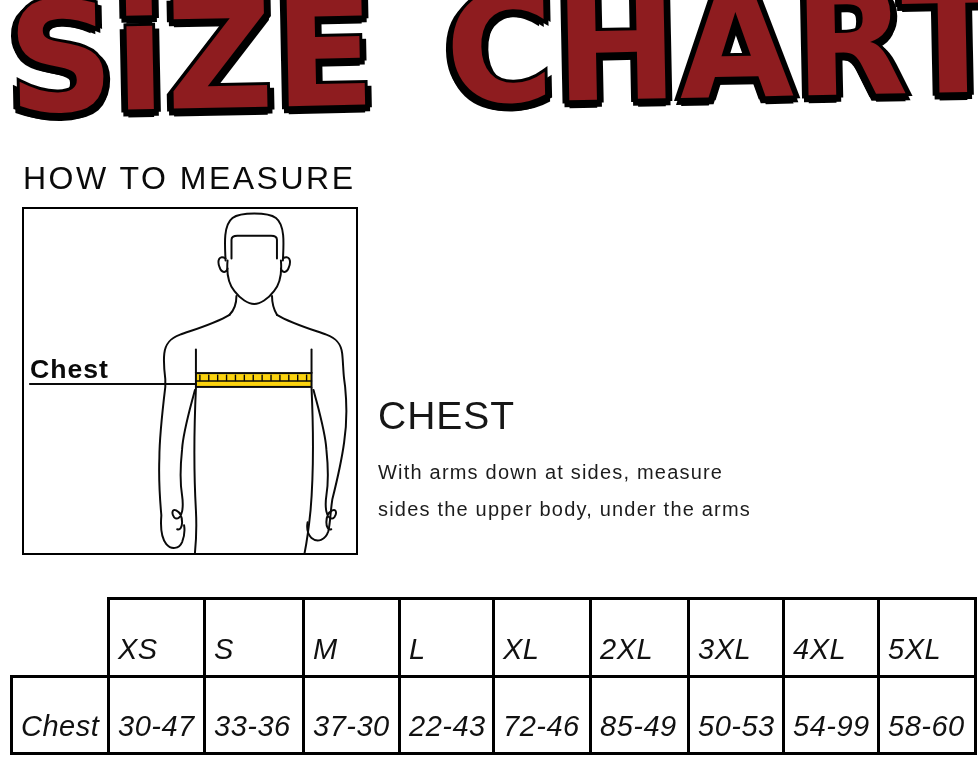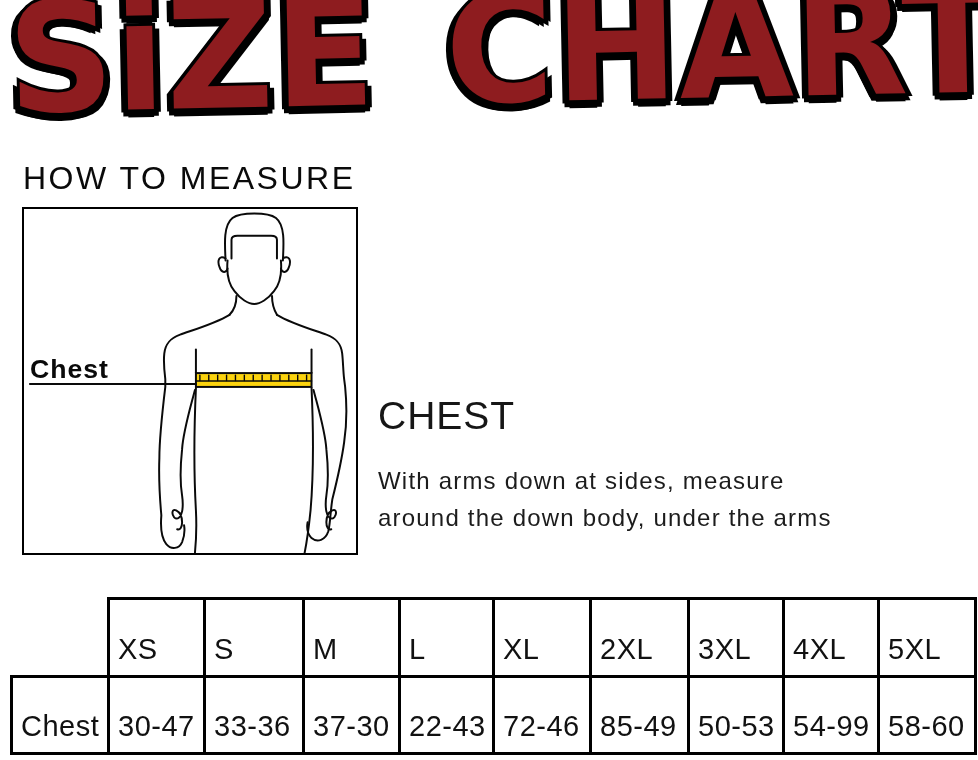--- a/index.html
+++ b/index.html
@@ -39,30 +39,30 @@
   .figure-box .tape-rect{fill:var(--tape-yellow,#fbd30e);stroke:#0a0a0a;stroke-width:2;}
   .figure-box .tape-mid{stroke-width:1.5;}
   .figure-box .tape-ticks{stroke-width:1.4;}
   .figure-box text{
     font-family:"Liberation Sans",sans-serif;font-size:27px;font-weight:700;
     fill:#0a0a0a;stroke:none;letter-spacing:1px;
   }
   
   .chest-section{position:absolute;left:378px;top:394px;width:590px;}
   .chest-heading{font-size:39px;font-weight:400;letter-spacing:1px;color:#161616;}
-  .chest-desc{margin-top:24px;font-size:24px;line-height:37px;letter-spacing:1.2px;color:#1c1c1c;font-weight:400;}
+  .chest-desc{margin-top:16px;font-size:20px;line-height:37px;letter-spacing:1.2px;color:#1c1c1c;font-weight:400;}
   
   .size-table{
     position:absolute;left:10px;top:597px;
     border-collapse:collapse;table-layout:fixed;
     font-size:29px;letter-spacing:.5px;color:#111;
   }
   .size-table th,.size-table td{
     border:3px solid #000;font-weight:400;text-align:left;vertical-align:bottom;
-    padding:0 2px 9px 8px;background:#fff;overflow:hidden;
+    padding:0 2px 9px 8px;background:#fff;overflow:hidden;font-style:italic;
   }
   .size-table .blank{border-left:none;border-top:none;background:transparent;}
   .size-table .hdr-row th{height:78px;}
   .size-table .data-row td{height:77px;}
 </style>
 </head>
 <body>
 
 <div class="page">
 
@@ -102,21 +102,21 @@
 
       <line x1="6" y1="177" x2="174" y2="177"></line>
       <text x="6" y="171">Chest</text>
     </svg>
   </div>
 
   <div class="chest-section">
     <div class="chest-heading">CHEST</div>
     <div class="chest-desc">
       <div>With arms down at sides, measure</div>
-      <div>around the down body, under the arms</div>
+      <div>sides the upper body, under the arms</div>
     </div>
   </div>
 
   <table class="size-table">
     <colgroup>
       <col style="width:97px">
         <col style="width:96px">
         <col style="width:99px">
         <col style="width:96px">
       <col style="width:94px">

